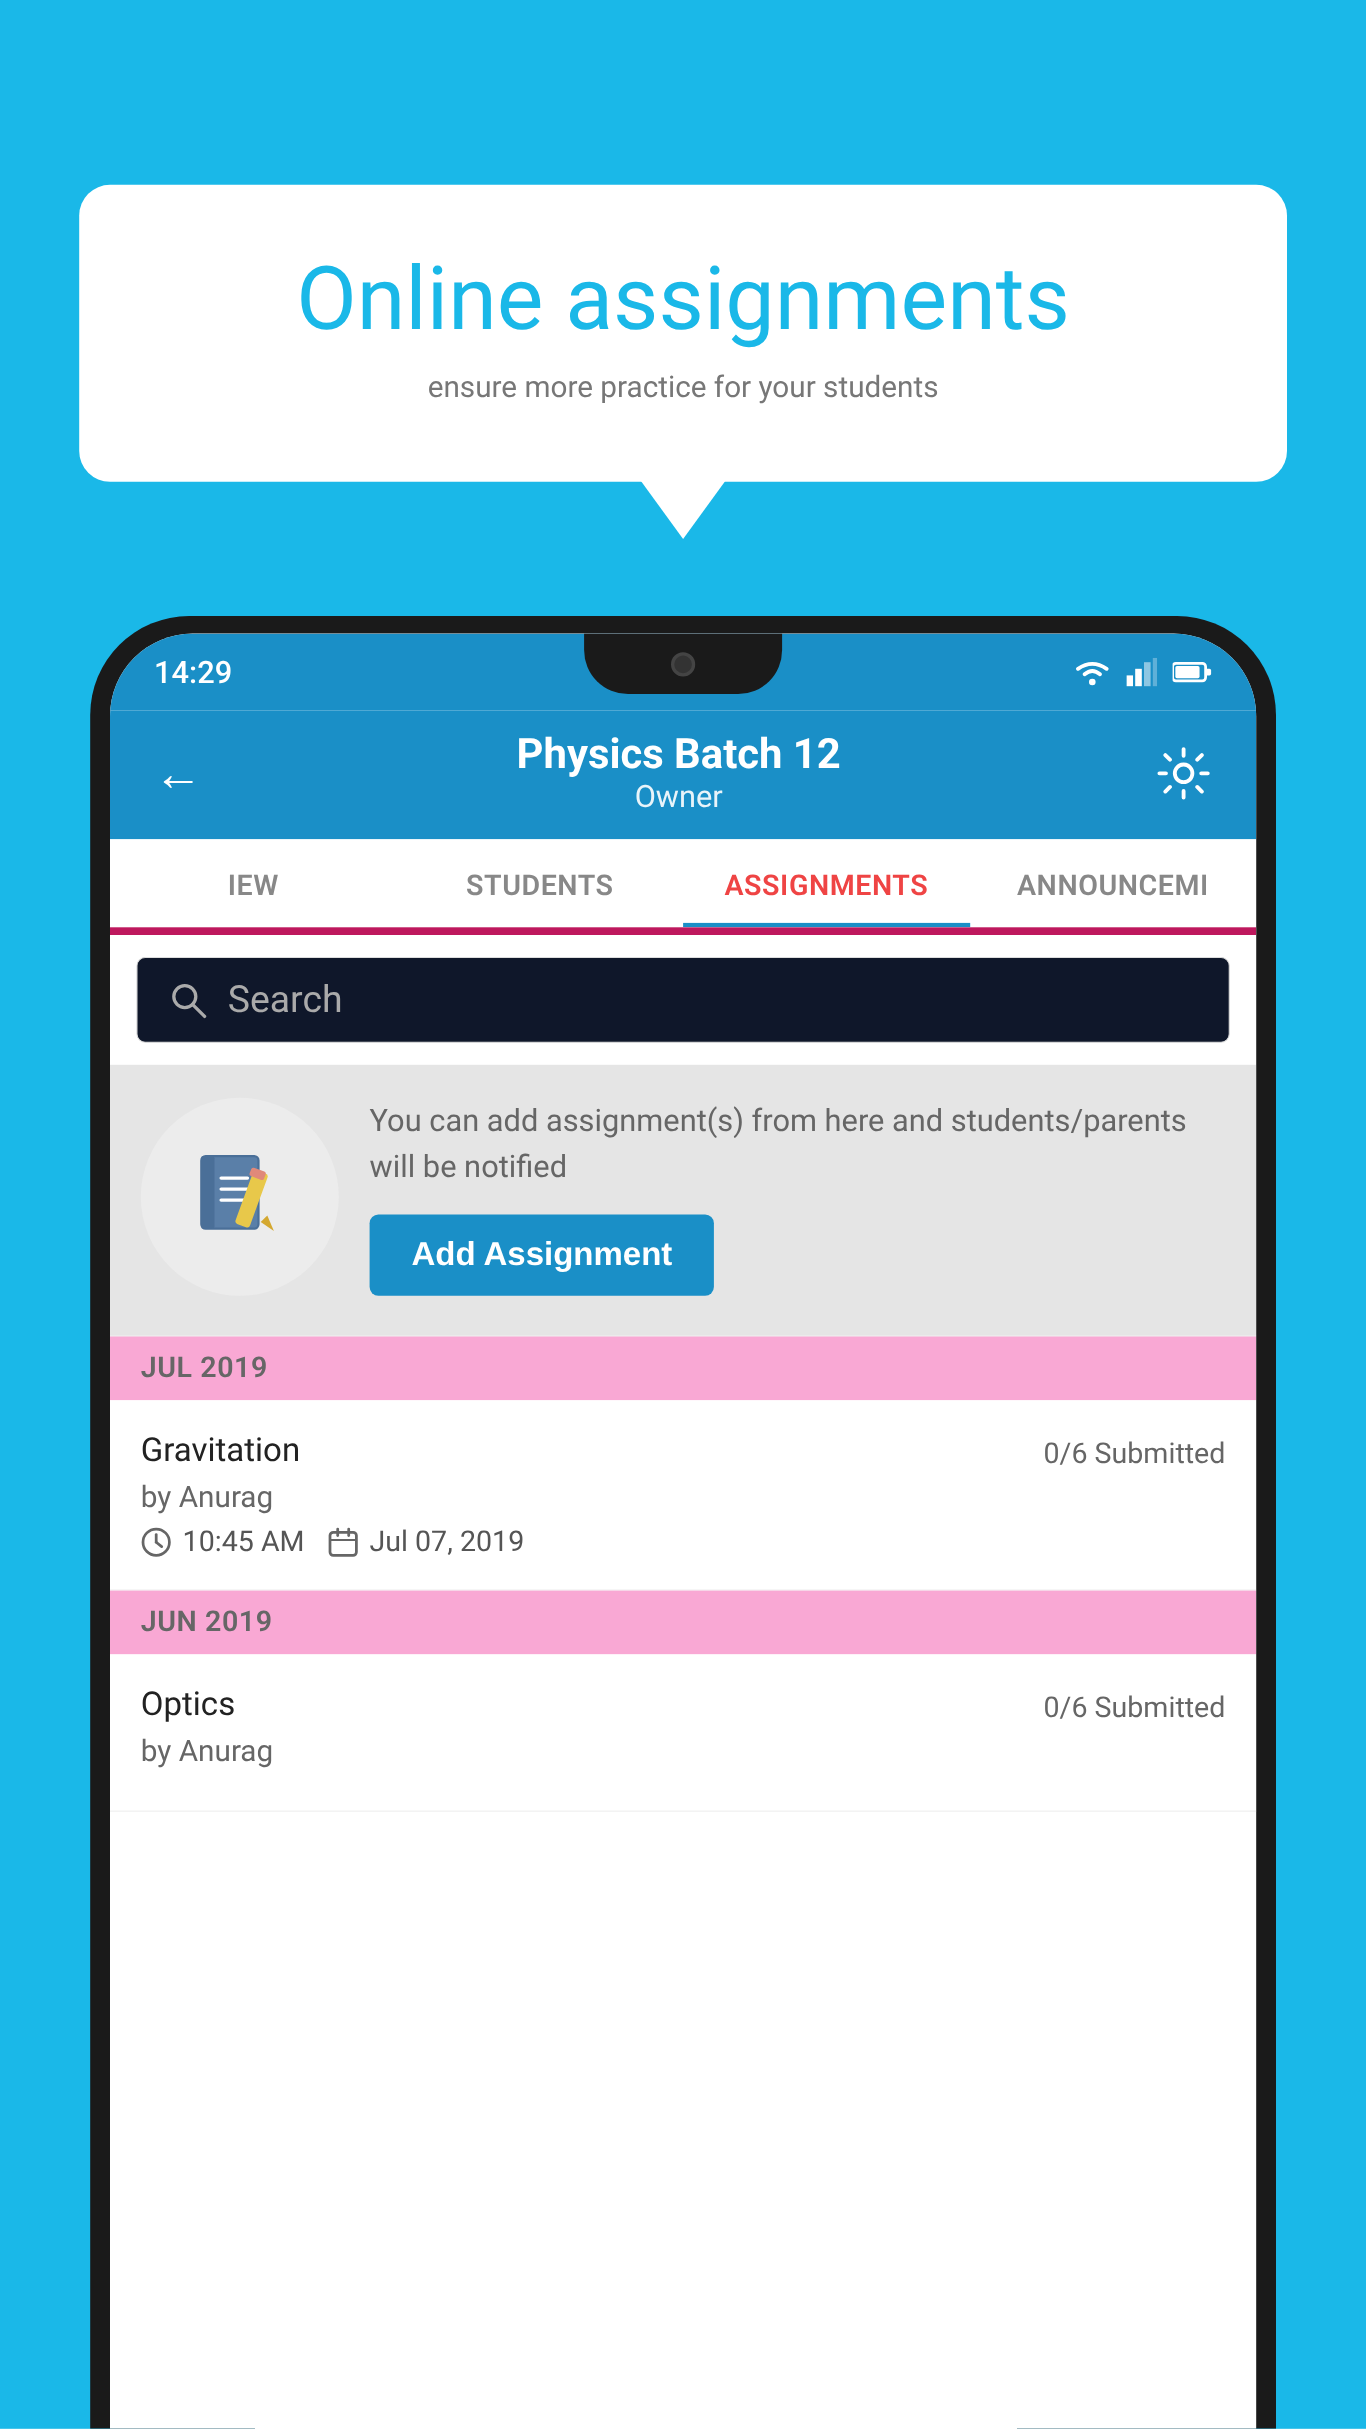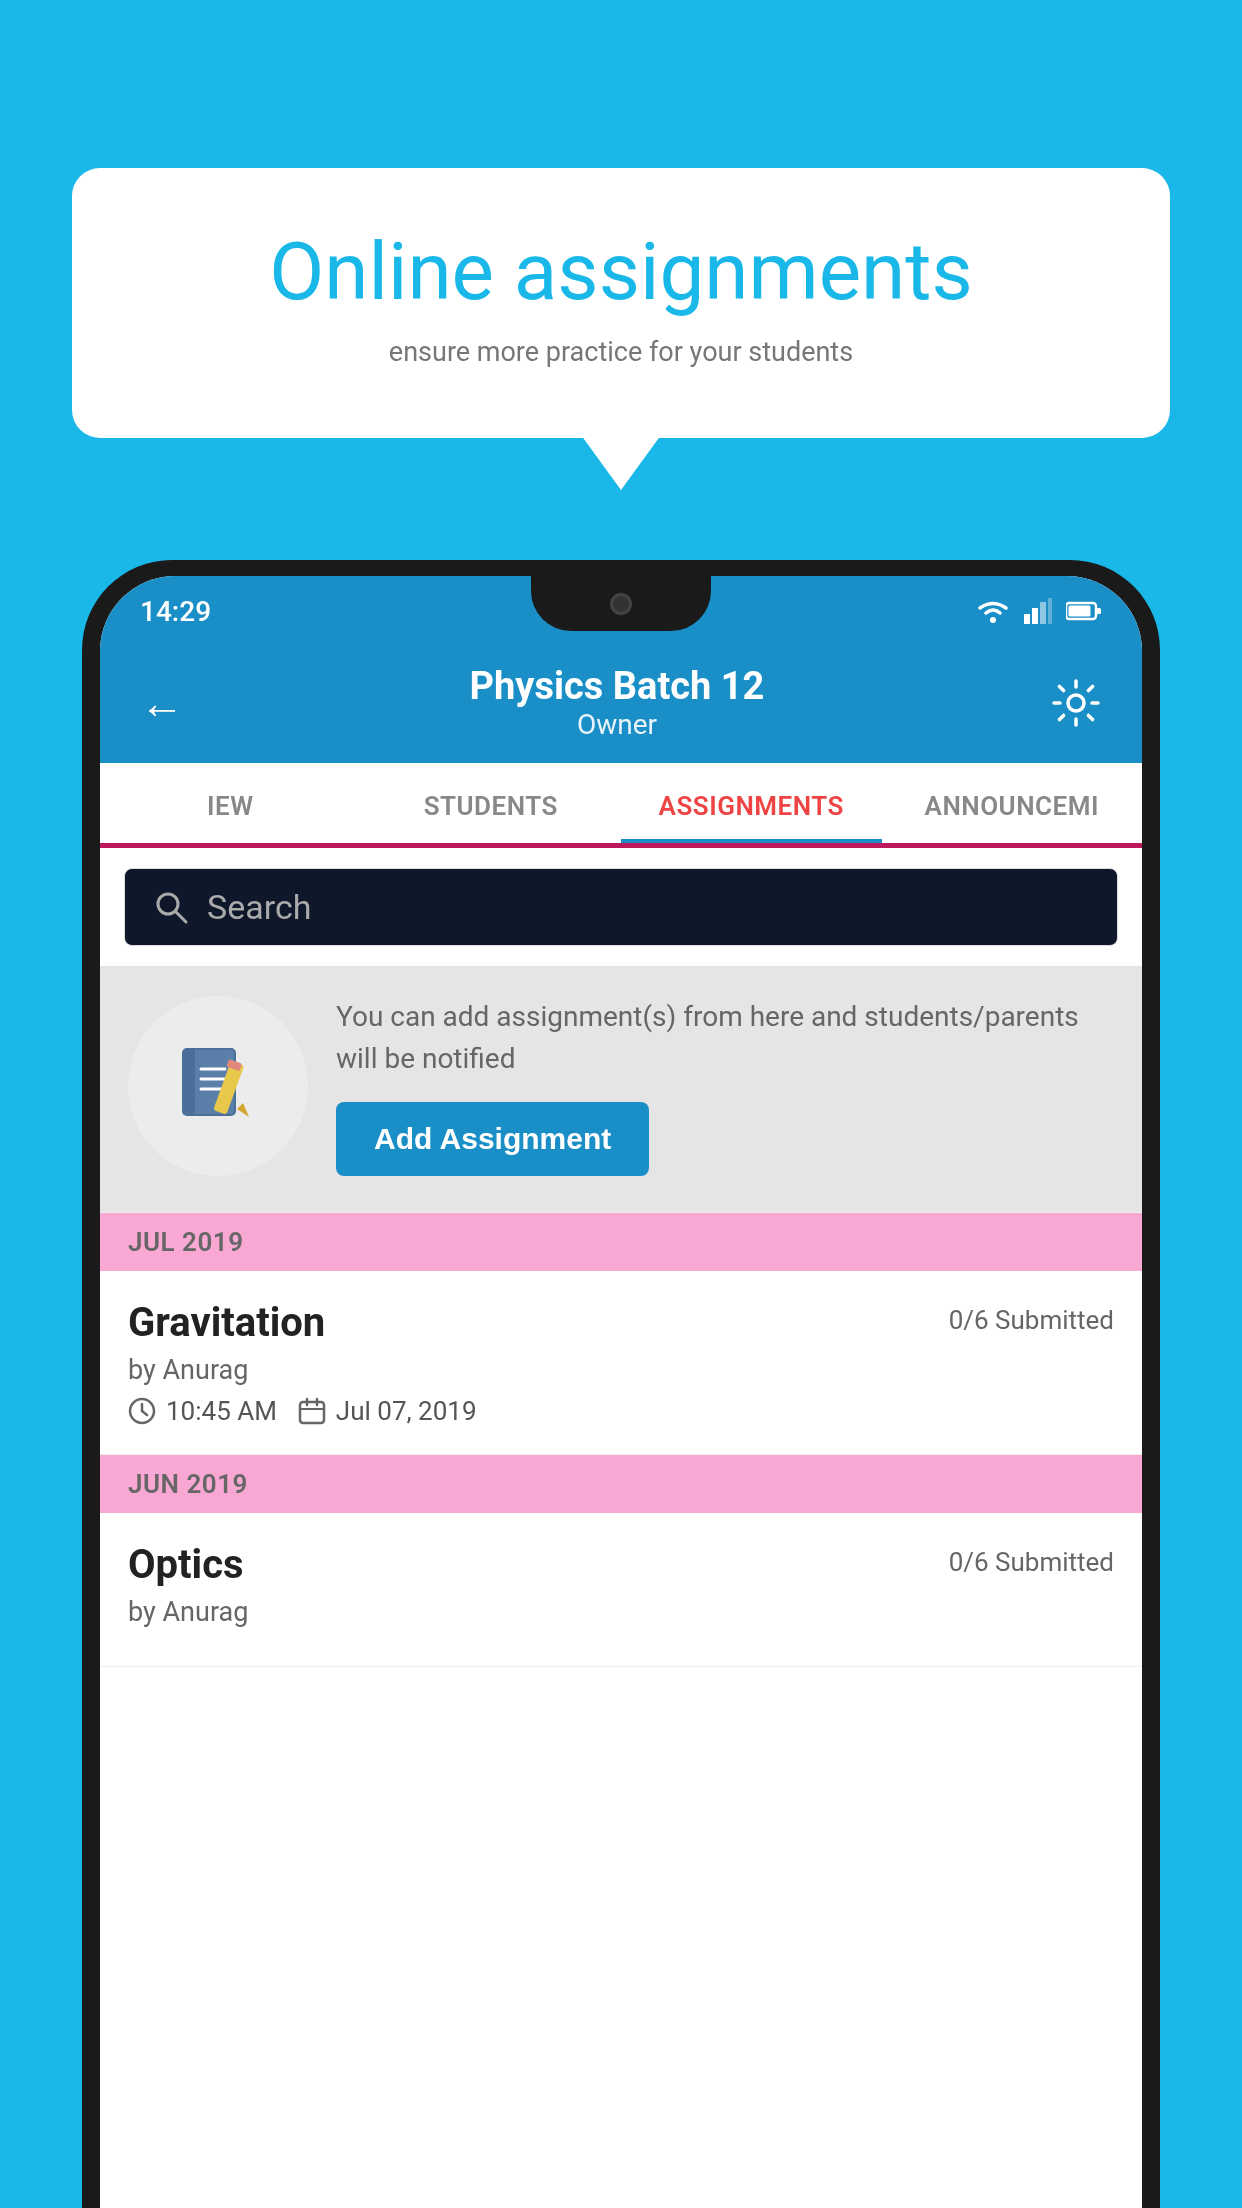--- a/index.html
+++ b/index.html
@@ -150,21 +150,21 @@
     .header-subtitle {
       color: rgba(255,255,255,0.9);
       font-size: 28px;
       font-weight: 400;
     }
 
     
     .tabs-bar {
       background: white;
       display: flex;
-      border-bottom: 5px solid #be185d;
+      border-bottom: 7px solid #be185d;
       overflow: hidden;
     }
 
     .tab-item {
       flex: 1;
       text-align: center;
       padding: 28px 10px 22px;
       font-size: 26px;
       color: #888;
       font-weight: 600;
@@ -268,22 +268,22 @@
     }
 
     .assignment-row-top {
       display: flex;
       justify-content: space-between;
       align-items: flex-start;
       margin-bottom: 8px;
     }
 
     .assignment-name {
-      font-size: 40px;
-      font-weight: 700;
+      font-size: 30px;
+      font-weight: 400;
       color: #222;
     }
 
     .assignment-submitted {
       font-size: 26px;
       color: #666;
       margin-top: 6px;
     }
 
     .assignment-by {

